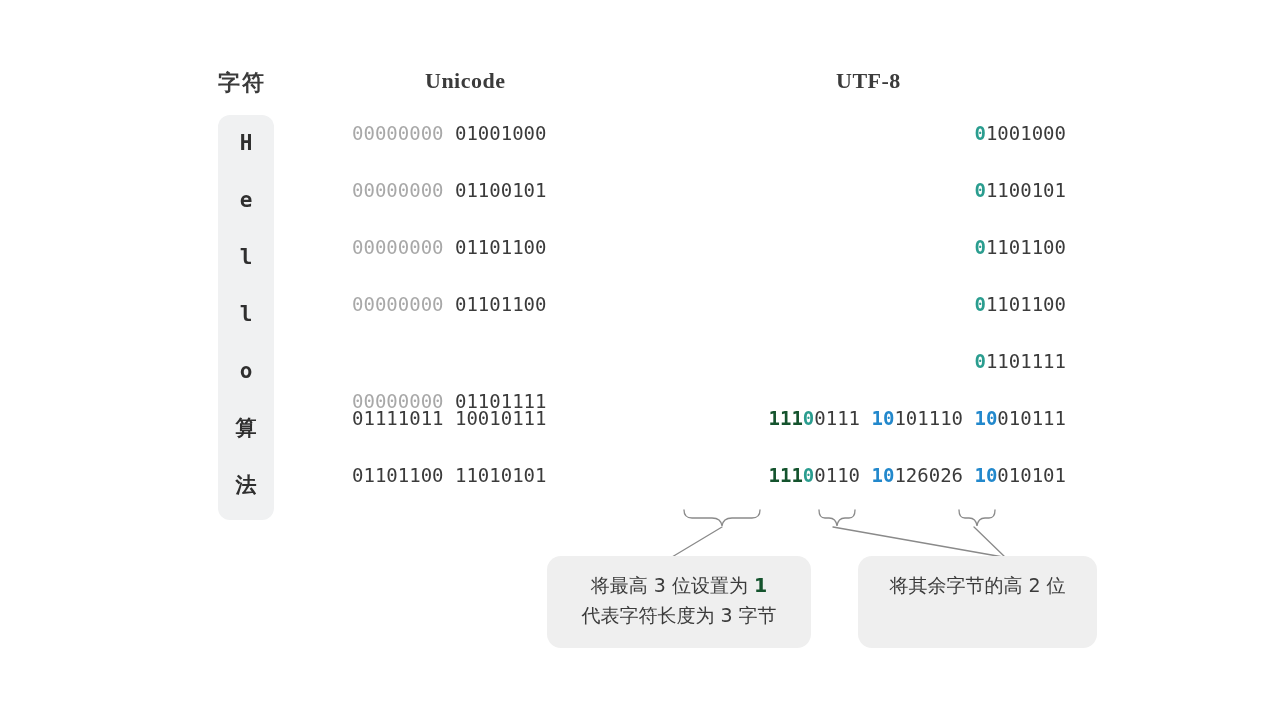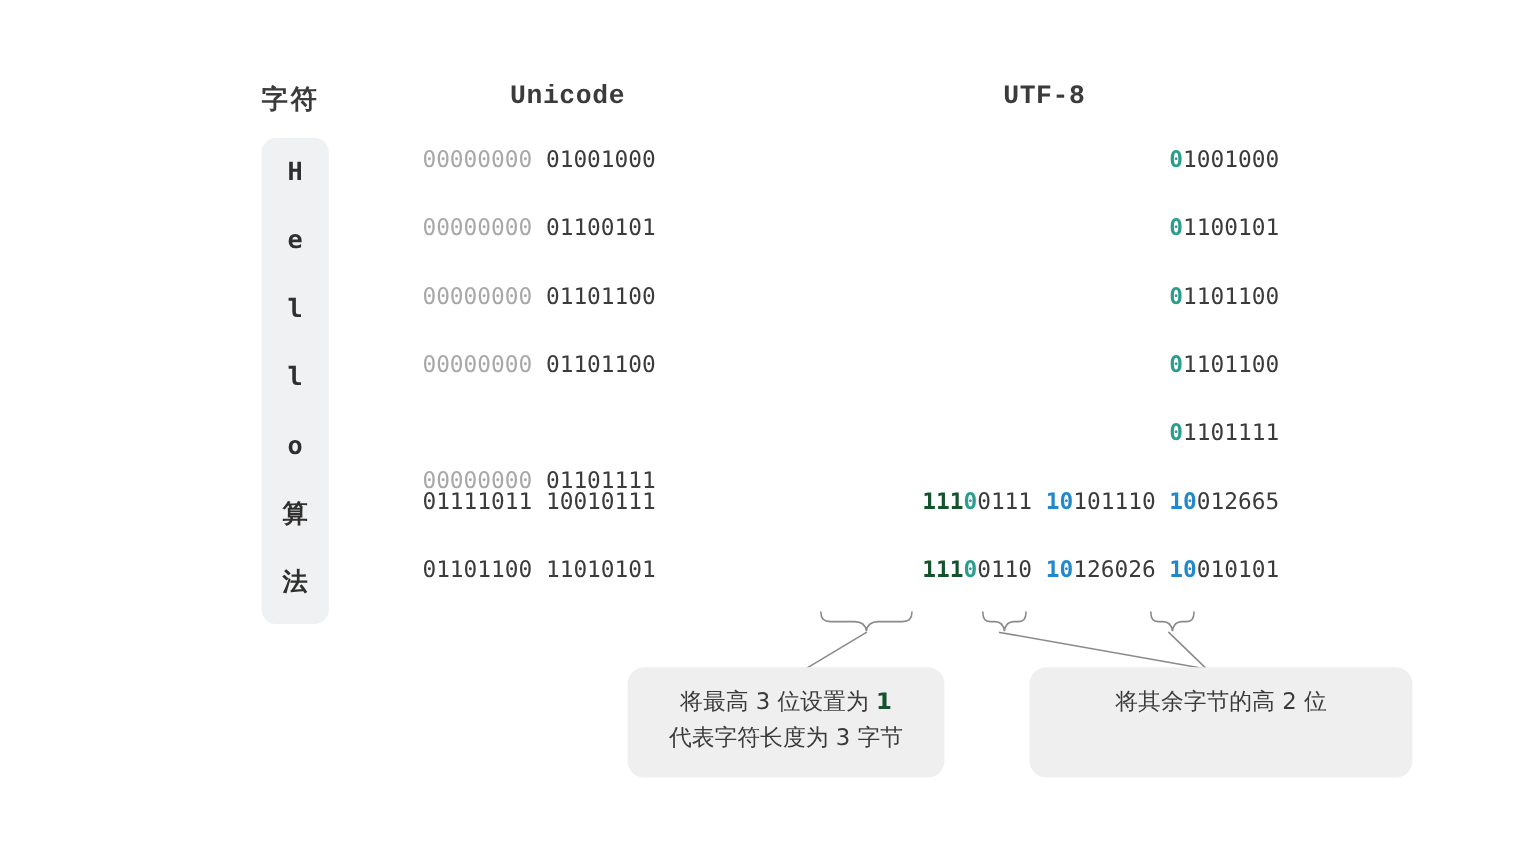--- a/index.html
+++ b/index.html
@@ -8,21 +8,21 @@
     background:#ffffff;
     font-family:"Liberation Sans","DejaVu Sans",sans-serif;
     overflow:hidden;
     position:relative;
   }
   #stage{position:absolute;left:0;top:0;width:1280px;height:720px;border-radius:32px;}
 
   
   .hdr{
     position:absolute;
-    font-family:Liberation Mono, monospace;
+    font-family:Liberation Serif, serif;
     font-weight:700;
     font-size:22px;
     color:#3b3b3b;
     white-space:nowrap;
     letter-spacing:.5px;
   }
   .hdr-char{left:218px;top:68px;font-family:"Liberation Sans","DejaVu Sans",sans-serif;letter-spacing:2px;}
   .hdr-uni{left:425px;top:68px;}
   .hdr-utf{left:836px;top:68px;}
 
@@ -73,22 +73,22 @@
     background:#efefef;
     border-radius:14px;
     box-sizing:border-box;
     padding:14px 18px;
     font-family:"DejaVu Sans","Liberation Sans",sans-serif;
     font-size:19px;
     color:#3b3b3b;
     line-height:30px;
   }
   .callout .ln{white-space:nowrap;}
-  #callout-1{left:523px;top:556px;width:264px;height:92px;text-align:center;}
-  #callout-2{left:858px;top:556px;width:319px;height:92px;text-align:right;}
+  #callout-1{left:547px;top:556px;width:264px;height:92px;text-align:center;}
+  #callout-2{left:858px;top:556px;width:239px;height:92px;text-align:right;}
   #callout-2 .ln1{text-align:center;}
 
   
   .watermark{
     position:absolute;
     right:18px;bottom:12px;
     font-family:"DejaVu Sans","Liberation Sans",sans-serif;
     font-size:17px;
     color:#c9c9c9;
     white-space:nowrap;
@@ -116,21 +116,21 @@
       <div class="bin uni" style="top: 236px;"><span class="pad">00000000 </span><span class="dark">01101100</span></div>
       <div class="bin utf" style="top: 236px;"><span class="teal">0</span><span class="dark">1101100</span></div>
       <div class="char-cell" style="top: 286px;">l</div>
       <div class="bin uni" style="top: 293px;"><span class="pad">00000000 </span><span class="dark">01101100</span></div>
       <div class="bin utf" style="top: 293px;"><span class="teal">0</span><span class="dark">1101100</span></div>
       <div class="char-cell" style="top: 343px;">o</div>
       <div class="bin uni" style="top: 350px; margin-top: 40px;"><span class="pad">00000000 </span><span class="dark">01101111</span></div>
       <div class="bin utf" style="top: 350px;"><span class="teal">0</span><span class="dark">1101111</span></div>
       <div class="char-cell cjk" style="top: 400px;">算</div>
       <div class="bin uni" style="top: 407px;"><span class="dark">01111011 10010111</span></div>
-      <div class="bin utf" style="top: 407px;"><span class="green">111</span><span class="teal">0</span><span class="dark">0111 </span><span class="blue">10</span><span class="dark">101110 </span><span class="blue">10</span><span class="dark">012665</span></div>
+      <div class="bin utf" style="top: 407px;"><span class="green">111</span><span class="teal">0</span><span class="dark">0111 </span><span class="blue">10</span><span class="dark">101110 </span><span class="blue">10</span><span class="dark">010111</span></div>
       <div class="char-cell cjk" style="top: 457px;">法</div>
       <div class="bin uni" style="top: 464px;"><span class="dark">01101100 11010101</span></div>
       <div class="bin utf" style="top: 464px;"><span class="green">111</span><span class="teal">0</span><span class="dark">0110 </span><span class="blue">10</span><span class="dark">126026 </span><span class="blue">10</span><span class="dark">010101</span></div>
     </div>
 
   <svg id="connectors" viewBox="0 0 1280 720" xmlns="http://www.w3.org/2000/svg">
     <g fill="none" stroke="#8a8a8a" stroke-width="1.3" stroke-linecap="round">
 
       <path d="M684,510 q0,8 8,8 l20,0 q9,0 10,8 q1,-8 10,-8 l20,0 q8,0 8,-8"></path>
 

